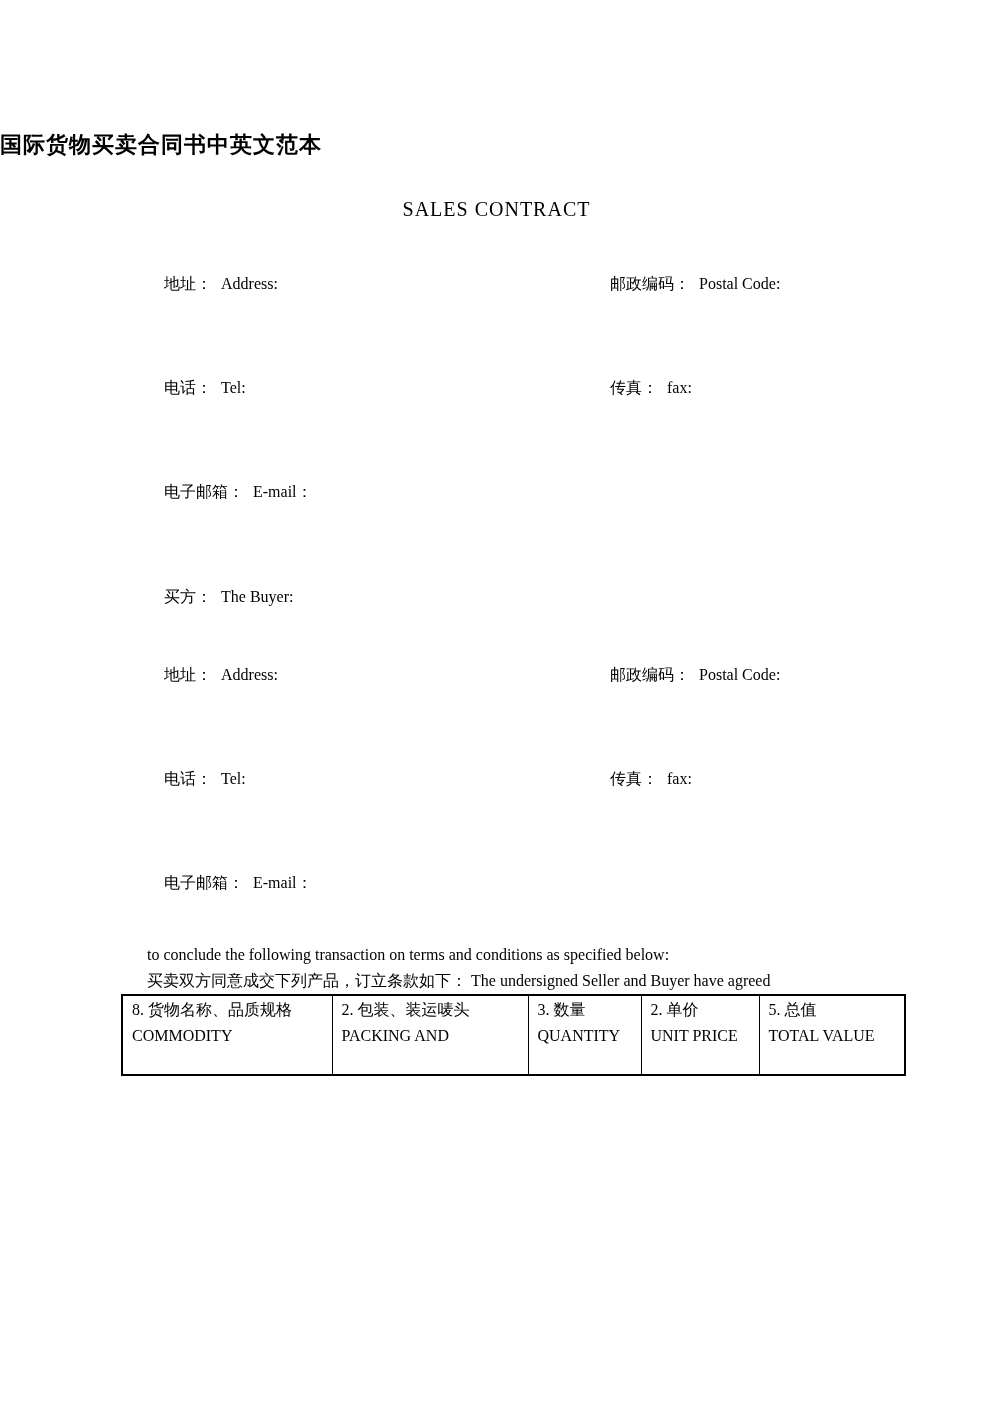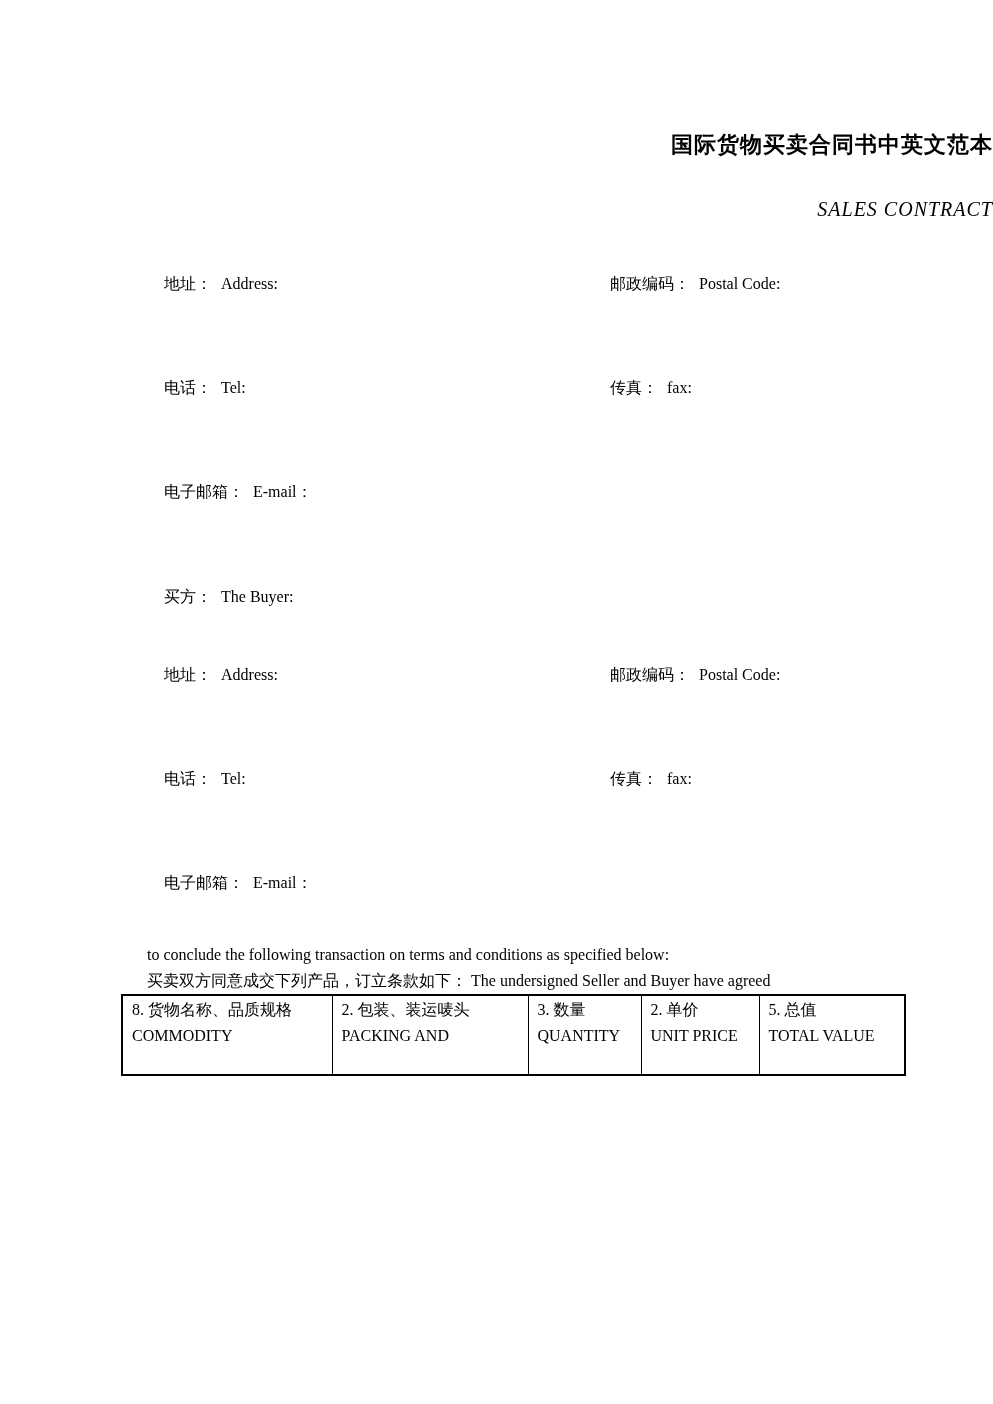--- a/index.html
+++ b/index.html
@@ -6,26 +6,26 @@
   html,body { background:#ffffff; }
   body {
     width:993px; height:1404px; margin:0 auto; position:relative;
     color:#000000;
     font-family:"Liberation Serif","DejaVu Serif",serif;
     font-size:16px; line-height:26px;
   }
   .page { width:993px; height:1404px; overflow:hidden; background:#ffffff; }
 
   .doc-title {
-    padding-top:132px; text-align:right;
+    padding-top:132px; text-align:left;
     font-size:22px; font-weight:bold; line-height:26px; letter-spacing:1px;
   }
   .doc-subtitle {
-    margin-top:40px; text-align:right;
-    font-size:20px; font-weight:normal; line-height:22px; letter-spacing:1px;font-style:italic;
+    margin-top:40px; text-align:center;
+    font-size:20px; font-weight:normal; line-height:22px; letter-spacing:1px;
   }
 
   .meta  { margin:27px 0 0 147px; line-height:28px; }
   .party { margin-left:140px; line-height:26px; width:780px; }
   .party.seller { margin-top:25px; }
   .party.buyer  { margin-top:27px; }
   .row { position:relative; white-space:pre-wrap; }
   .right-col { position:absolute; left:438px; top:0; }
 
   .en  { margin-left:9px; }

